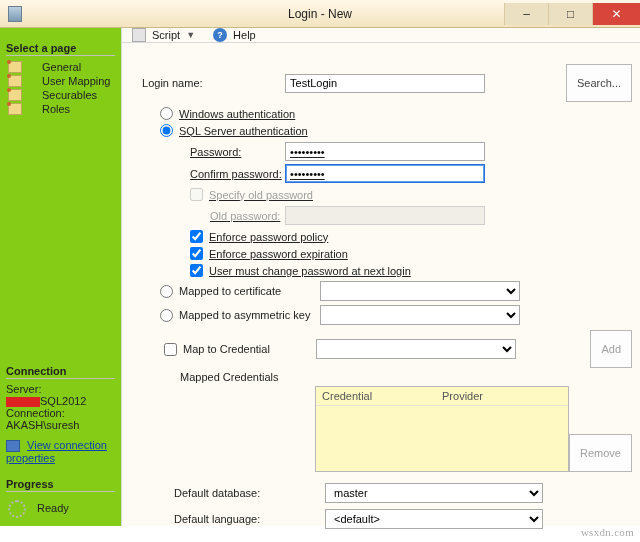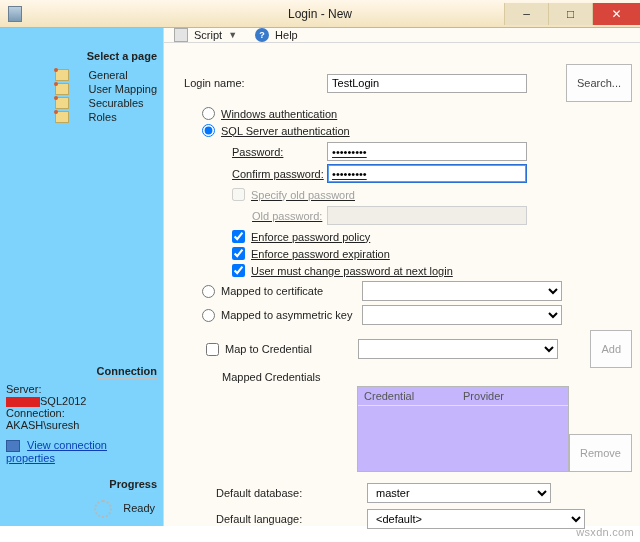--- a/index.html
+++ b/index.html
@@ -45,25 +45,24 @@
   .tbtn.min::before { content: "–"; }
   .tbtn.max::before { content: "□"; }
   .tbtn.close::before { content: "✕"; }
 
   .outer {
     display: flex;
     height: calc(100% - 44px);
   }
   .sidebar {
     width: 168px;
-    background: #7dd3fc;
+    background: #84cc16;
     border-right: 1px solid #d9d9d9;
     display: flex; flex-direction: column;
-    padding: 20px 6px 4px 6px;
-    align-items: flex-end;
+    padding: 12px 6px 4px 6px;
   }
   .sect-head {
     font-weight: bold; font-size: 11px;
     border-bottom: 1px solid #c0c0c0;
     margin: 2px 0 4px 0;
     padding-bottom: 1px;
   }
   .pagelist { flex: 0 0 auto; }
   .pagelist .item {
     display: flex; align-items: center; gap: 20px;
@@ -135,40 +134,40 @@
   .radio, .check {
     display:flex;align-items:center;gap:6px;
     padding:2px 0 2px 30px;
   }
   .radio input, .check input { margin:0; }
   .authblock { margin-left: 0; text-decoration: underline; }
   .confirm { border:1px solid #2a6fd6 !important; box-shadow: inset 0 0 0 1px #5ea0ef; }
   select.combo { width:200px; height:20px; }
   .cred-grid {
     margin-left: 185px;
-    width: 212px; height: 86px;
-    border:1px solid #b8b8b8; background:#c4b5fd;
+    width: 254px; height: 86px;
+    border:1px solid #b8b8b8; background:#fef9c3;
     display:flex; flex-direction:column;
   }
   .cred-head {
     display:flex; font-size:11px; color:#555;
     border-bottom: 1px solid #e6e2d6;
     padding: 3px 6px;
   }
   .cred-head span:first-child { flex: 1; }
   .cred-head span:last-child { flex: 1; }
   .bottomrow {
     display:flex; align-items:center;
     padding:3px 8px 3px 8px;
   }
   .bottomrow .lbl { padding-left: 16px; width: 167px; margin-left: 28px; }
   .watermark {
     position:absolute; right:6px; bottom:4px;
     font-size:11px; color:rgba(0,0,0,0.35);
-    font-family: Liberation Sans, sans-serif;
+    font-family: Liberation Serif, serif;
     letter-spacing: .3px;
   }
 </style>
 </head>
 <body>
 
 <div class="titlebar">
   <div class="appicon"></div>
   <div class="title">Login - New</div>
   <div class="controls">
@@ -311,21 +310,21 @@
           </div>
         </div>
         <span style="flex:1"></span>
         <button class="btn disabled">Remove</button>
       </div>
 
     </div>
 
     <div class="bottomrow">
       <span class="lbl">Default database:</span>
-      <select class="combo" style="width:184px">
+      <select class="combo" style="width:218px">
         <option>master</option>
       </select>
     </div>
     <div class="bottomrow">
       <span class="lbl">Default language:</span>
       <select class="combo" style="width:218px">
         <option>&lt;default&gt;</option>
       </select>
     </div>
   </div>

